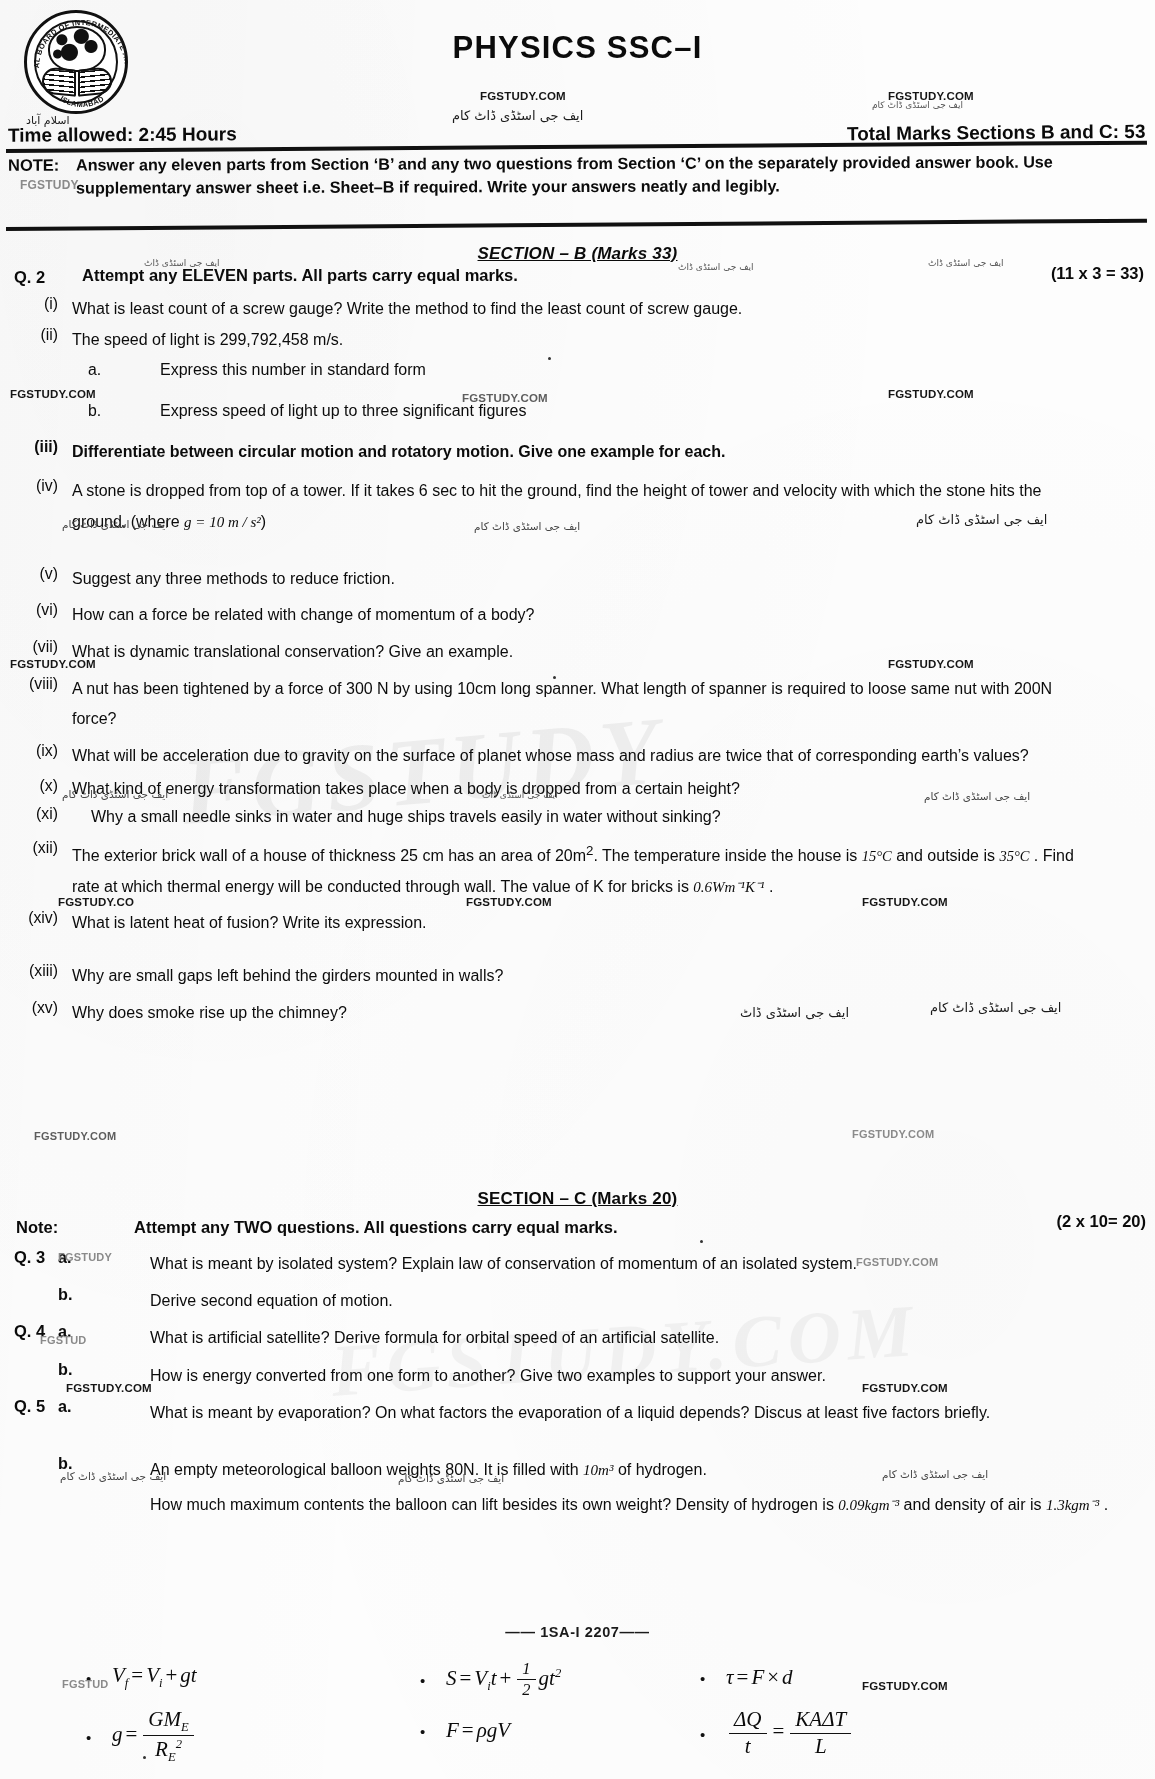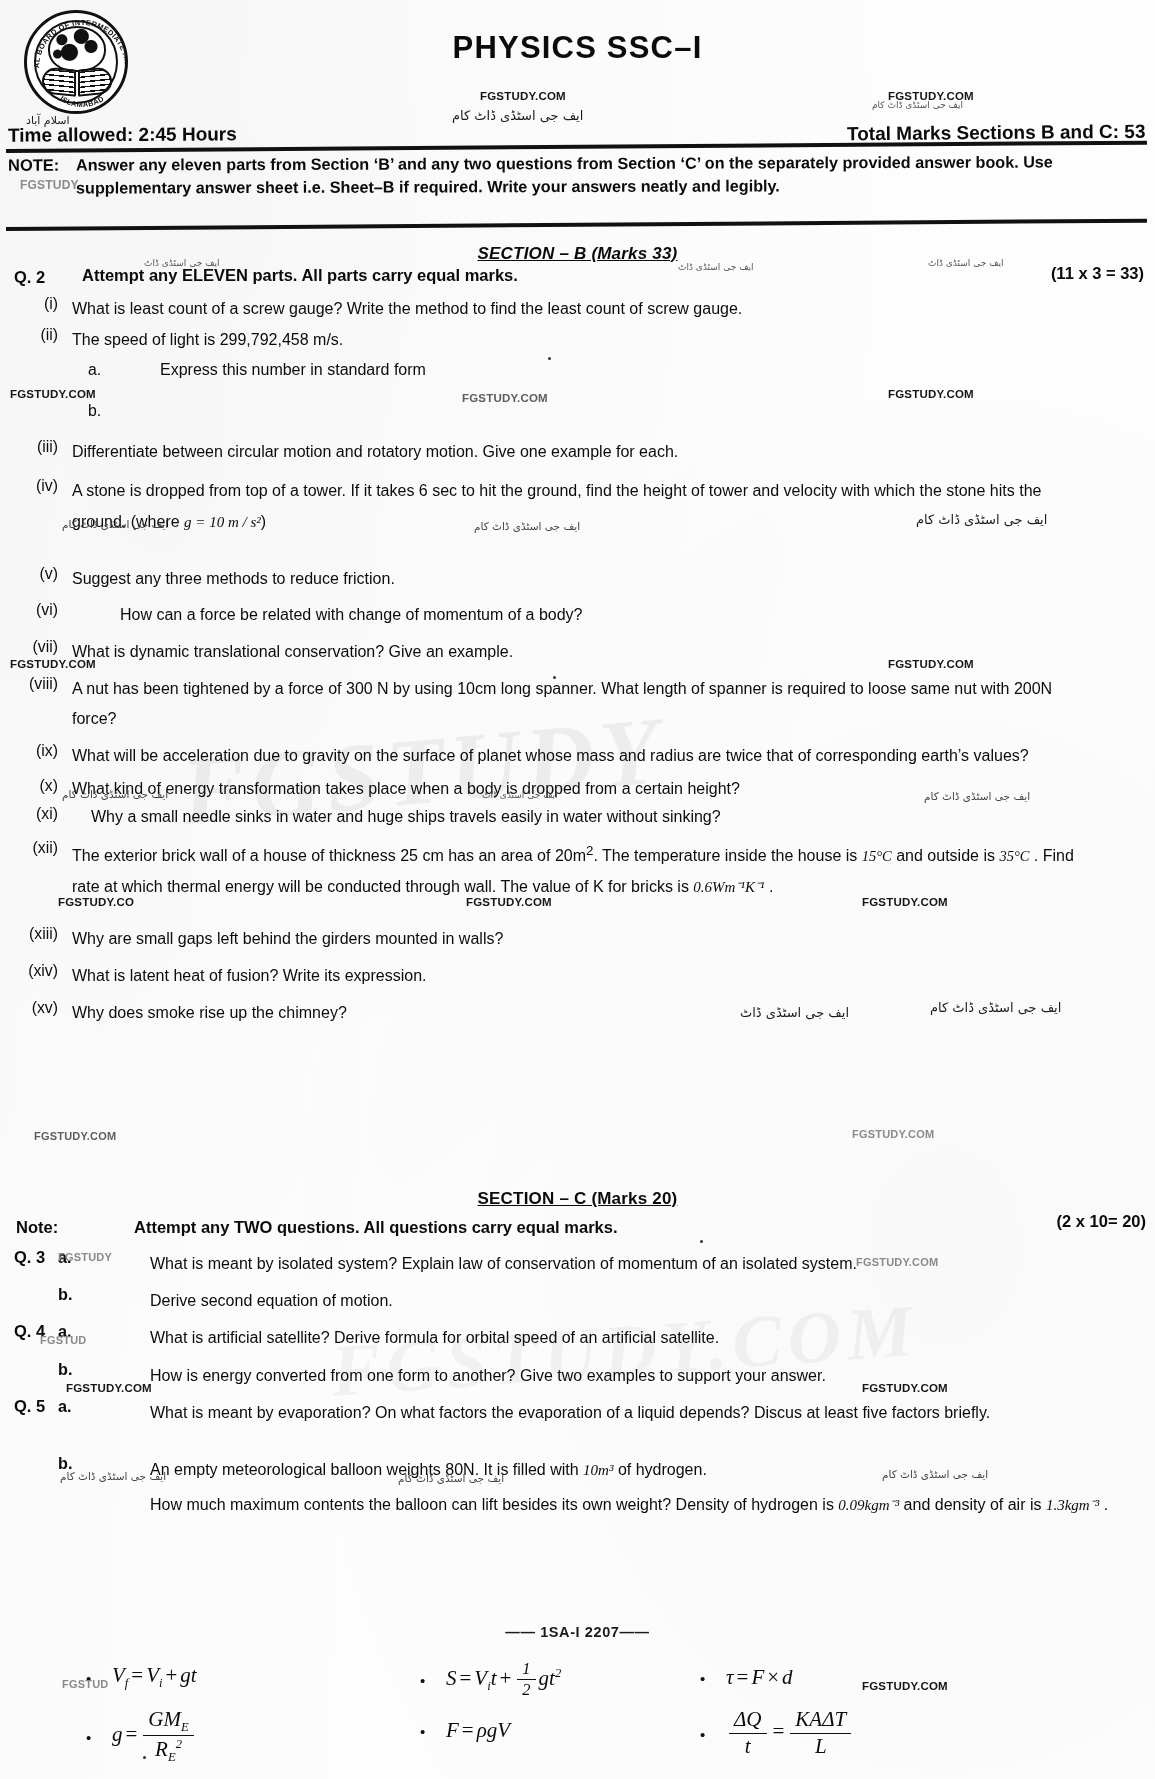--- a/index.html
+++ b/index.html
@@ -527,40 +527,41 @@
       <div class="qrow">
         <div class="q-marker">(ii)</div>
         <div class="q-body">The speed of light is 299,792,458 m/s.</div>
       </div>
       <div class="subrow" style="margin-top:6px;">
         <div class="sub-marker">a.</div>
         <div class="sub-body">Express this number in standard form</div>
       </div>
       <div class="subrow" style="margin-top:23px;">
         <div class="sub-marker">b.</div>
-      </div>
-
-      <div class="qrow" style="margin-top:17px;">
+        <div class="sub-body">Express speed of light up to three significant figures</div>
+      </div>
+
+      <div class="qrow" style="margin-top:17px;font-weight:bold;">
         <div class="q-marker">(iii)</div>
         <div class="q-body">Differentiate between circular motion and rotatory motion. Give one example for each.</div>
       </div>
 
       <div class="qrow" style="margin-top:8px;">
         <div class="q-marker">(iv)</div>
         <div class="q-body" style="max-width:1000px;">
           <span>A stone is dropped from top of a tower. If it takes 6 sec to hit the ground, find the height of tower and velocity with which the stone hits the ground. (where </span><span class="mth">g = 10 m / s²</span><span>)</span>
         </div>
       </div>
 
       <div class="qrow" style="margin-top:26px;">
         <div class="q-marker">(v)</div>
         <div class="q-body">Suggest any three methods to reduce friction.</div>
       </div>
 
-      <div class="qrow" style="margin-top:6px;gap:48px;">
+      <div class="qrow" style="margin-top:6px;">
         <div class="q-marker">(vi)</div>
         <div class="q-body">How can a force be related with change of momentum of a body?</div>
       </div>
 
       <div class="qrow" style="margin-top:6px;">
         <div class="q-marker">(vii)</div>
         <div class="q-body">What is dynamic translational conservation? Give an example.</div>
       </div>
 
       <div class="qrow" style="margin-top:6px;">
@@ -583,28 +584,28 @@
         <div class="q-body tight">Why a small needle sinks in water and huge ships travels easily in water without sinking?</div>
       </div>
 
       <div class="qrow" style="margin-top:8px;">
         <div class="q-marker">(xii)</div>
         <div class="q-body" style="max-width:1015px;">
           <span>The exterior brick wall of a house of thickness 25 cm has an area of 20m</span><sup>2</sup><span>. The temperature inside the house is </span><span class="deg">15°C</span><span> and outside is </span><span class="deg">35°C</span><span> . Find rate at which thermal energy will be conducted through wall. The value of K for bricks is </span><span class="mth">0.6Wm⁻¹K⁻¹</span><span> .</span>
         </div>
       </div>
 
+      <div class="qrow" style="margin-top:6px;">
+        <div class="q-marker">(xiv)</div>
+        <div class="q-body">What is latent heat of fusion? Write its expression.</div>
+      </div>
+
       <div class="qrow" style="margin-top:22px;">
         <div class="q-marker">(xiii)</div>
         <div class="q-body">Why are small gaps left behind the girders mounted in walls?</div>
-      </div>
-
-      <div class="qrow" style="margin-top:6px;">
-        <div class="q-marker">(xiv)</div>
-        <div class="q-body">What is latent heat of fusion? Write its expression.</div>
       </div>
 
       <div class="qrow" style="margin-top:6px;">
         <div class="q-marker">(xv)</div>
         <div class="q-body">Why does smoke rise up the chimney?</div>
       </div>
 
     </div>
 
     <div class="section-head" id="sec-c-head">SECTION – C (Marks 20)</div>

